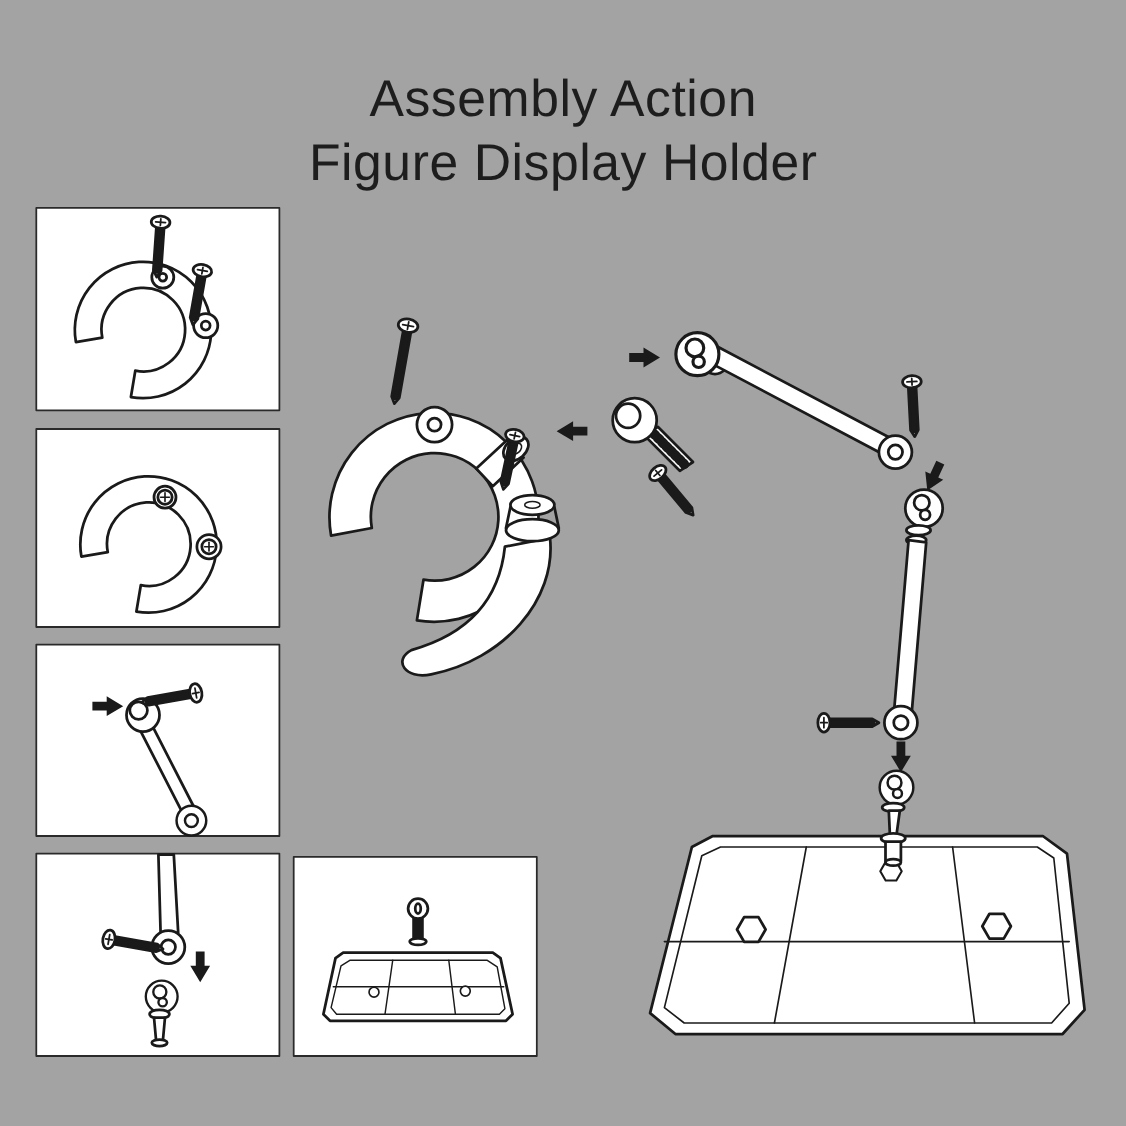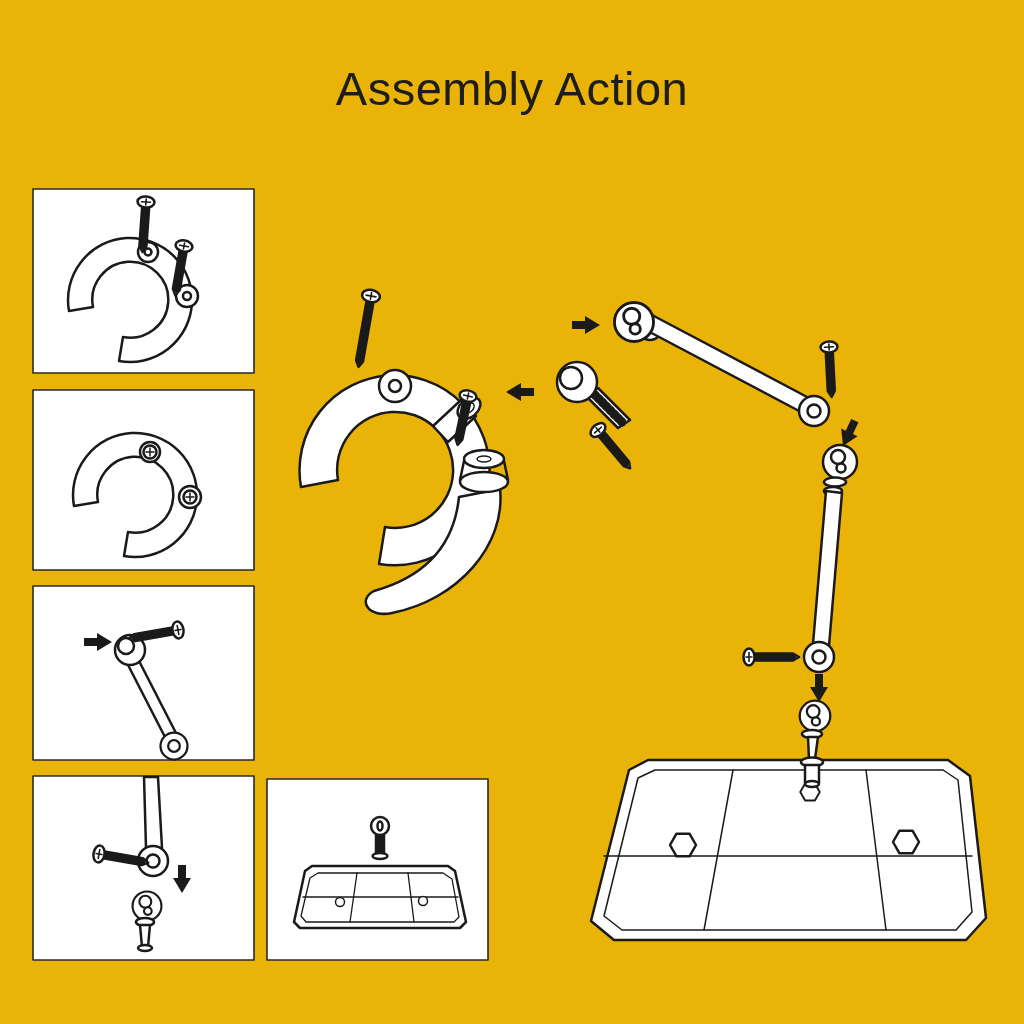--- a/index.html
+++ b/index.html
@@ -1,29 +1,30 @@
 <!DOCTYPE html>
 <html><head>
 <meta charset="utf-8">
 <style>
   html,body{margin:0;padding:0;background:#ffffff;}
-  .page{position:relative;width:1024px;height:1024px;background:#eab308;overflow:hidden;
+  .page{position:relative;width:1024px;height:1024px;background:#a3a3a3;overflow:hidden;
         font-family:"Liberation Sans", sans-serif;}
   .title{position:absolute;top:60px;left:0;width:100%;text-align:center;
          color:#1d1d1d;font-size:47px;line-height:1.25;font-weight:400;letter-spacing:.5px;}
   .title div{white-space:nowrap;}
   svg{position:absolute;top:0;left:0;}
 </style>
 </head>
 <body>
 
 <div class="page">
 
   <div class="title">
     <div>Assembly Action</div>
+    <div>Figure Display Holder</div>
   </div>
 
   <svg width="1024" height="1024" viewBox="0 0 1024 1024">
     <defs>
       <g id="screwL">
         <path d="M-3.5,5 L3.5,5 L3.5,66 L0,72 L-3.5,66 Z" fill="#fff" stroke="none"></path>
         <line x1="0" y1="8" x2="0" y2="66" stroke-width="7" stroke-dasharray="2.5 3"></line>
         <path d="M-3.5,5 L3.5,5 L3.5,66 L0,72 L-3.5,66 Z" fill="none"></path>
         <ellipse cx="0" cy="0" rx="9" ry="6" fill="#fff"></ellipse>
         <line x1="-5" y1="0" x2="5" y2="0" stroke-width="1.6"></line>

